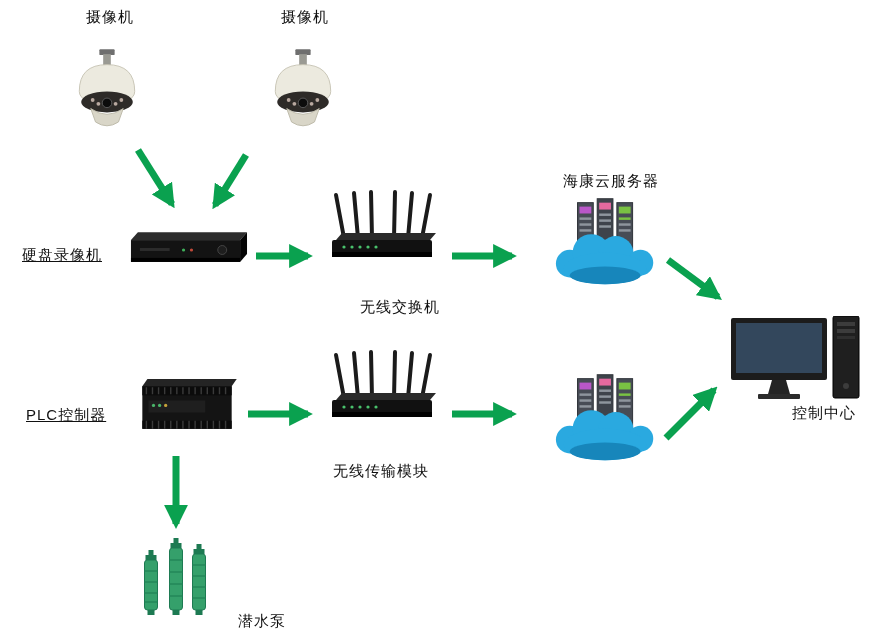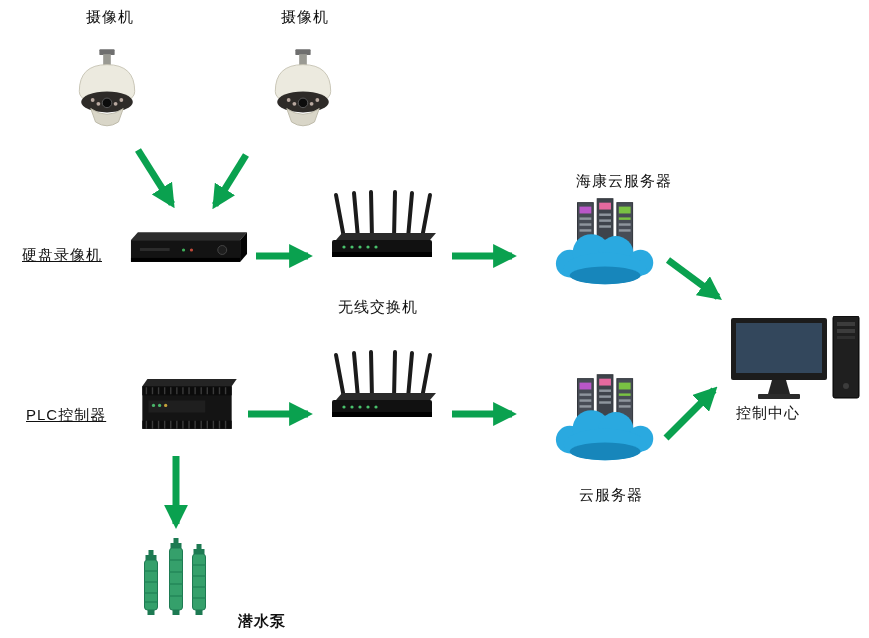--- a/index.html
+++ b/index.html
@@ -48,26 +48,26 @@
     <line class="arrow" x1="668" y1="260" x2="718" y2="297" marker-end="url(#ah)"></line>
     <line class="arrow" x1="248" y1="414" x2="308" y2="414" marker-end="url(#ah)"></line>
     <line class="arrow" x1="452" y1="414" x2="512" y2="414" marker-end="url(#ah)"></line>
     <line class="arrow" x1="666" y1="438" x2="714" y2="390" marker-end="url(#ah)"></line>
     <line class="arrow" x1="176" y1="456" x2="176" y2="524" marker-end="url(#ah)"></line>
   </svg>
 
   <div class="label center" style="left:60px; top:8px; width:100px;">摄像机</div>
   <div class="label center" style="left:255px; top:8px; width:100px;">摄像机</div>
   <div class="label" style="left:22px; top:246px;text-decoration:underline;">硬盘录像机</div>
-  <div class="label center" style="left:319px; top:298px; width:118px;">无线交换机</div>
-  <div class="label center" style="left:550px; top:172px; width:122px;text-align:right;">海康云服务器</div>
-  <div class="label center" style="left:709px; top:404px; width:118px;">控制中心</div>
+  <div class="label center" style="left:341px; top:298px; width:118px;">无线交换机</div>
+  <div class="label center" style="left:550px; top:172px; width:122px;">海康云服务器</div>
+  <div class="label center" style="left:738px; top:404px; width:118px;text-align:right;">控制中心</div>
   <div class="label" style="left:26px; top:406px;text-decoration:underline;">PLC控制器</div>
-  <div class="label center" style="left:552px; top:486px; width:118px;">云服务器</div>
-  <div class="label" style="left:238px; top:612px;font-weight:bold;">潜水泵</div>
+  <div class="label center" style="left:316px; top:462px; width:130px;">无线传输模块</div>
+  <div class="label" style="left:238px; top:612px;">潜水泵</div>
 
   <div class="icon" style="left:64px; top:46px; width:86px; height:108px;">
     <svg viewBox="0 0 90 110">
       <rect x="37" y="2" width="16" height="6" rx="1" fill="#6f6f6f"></rect>
       <rect x="41" y="7" width="8" height="13" fill="#9a9a93"></rect>
       <path d="M16,46 Q16,18 45,18 Q74,18 74,46 Q74,58 45,60 Q16,58 16,46 Z" fill="#eceadf" stroke="#c7c4b5"></path>
       <ellipse cx="45" cy="57" rx="27" ry="11" fill="#2e2b28"></ellipse>
       <circle cx="45" cy="58" r="5" fill="#0c0c0c" stroke="#5a5a5a"></circle>
       <circle cx="30" cy="55" r="2" fill="#b9a9a0"></circle>
       <circle cx="36" cy="59" r="2" fill="#b9a9a0"></circle>

